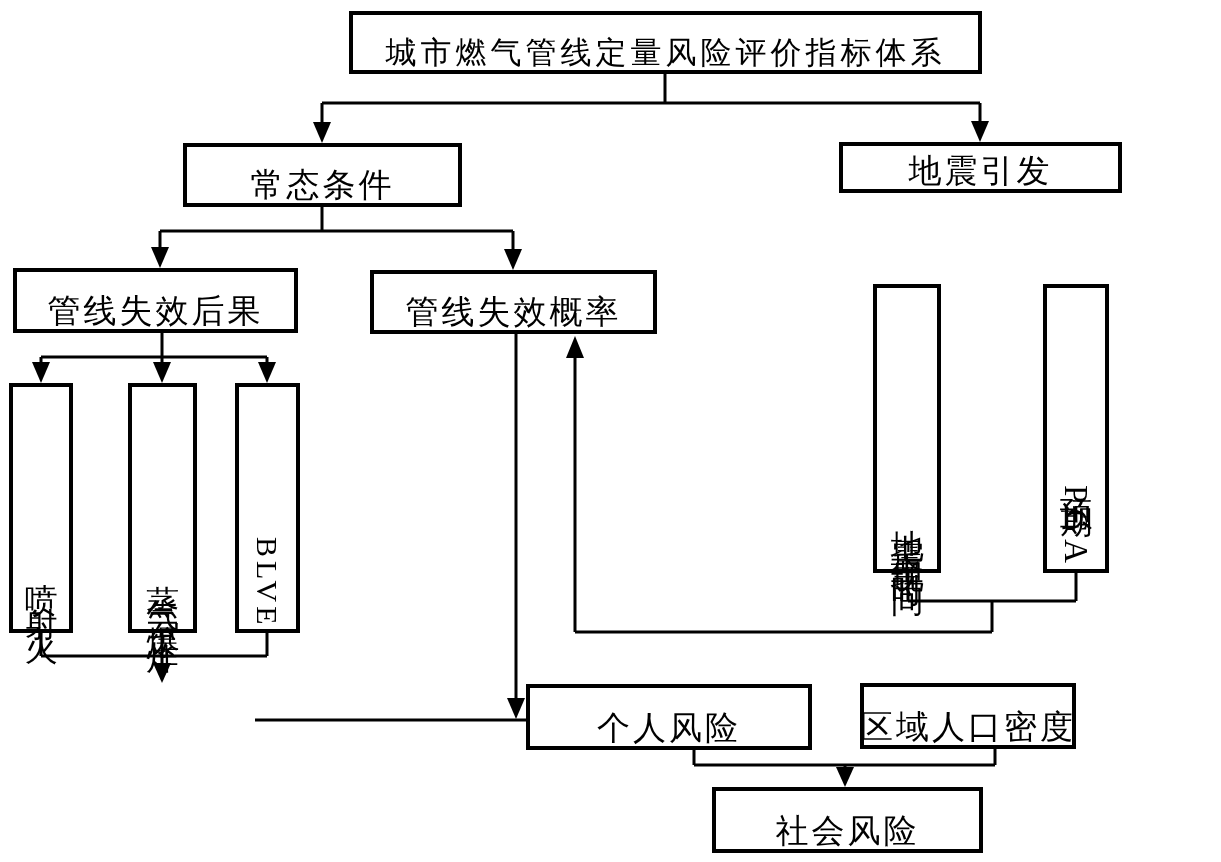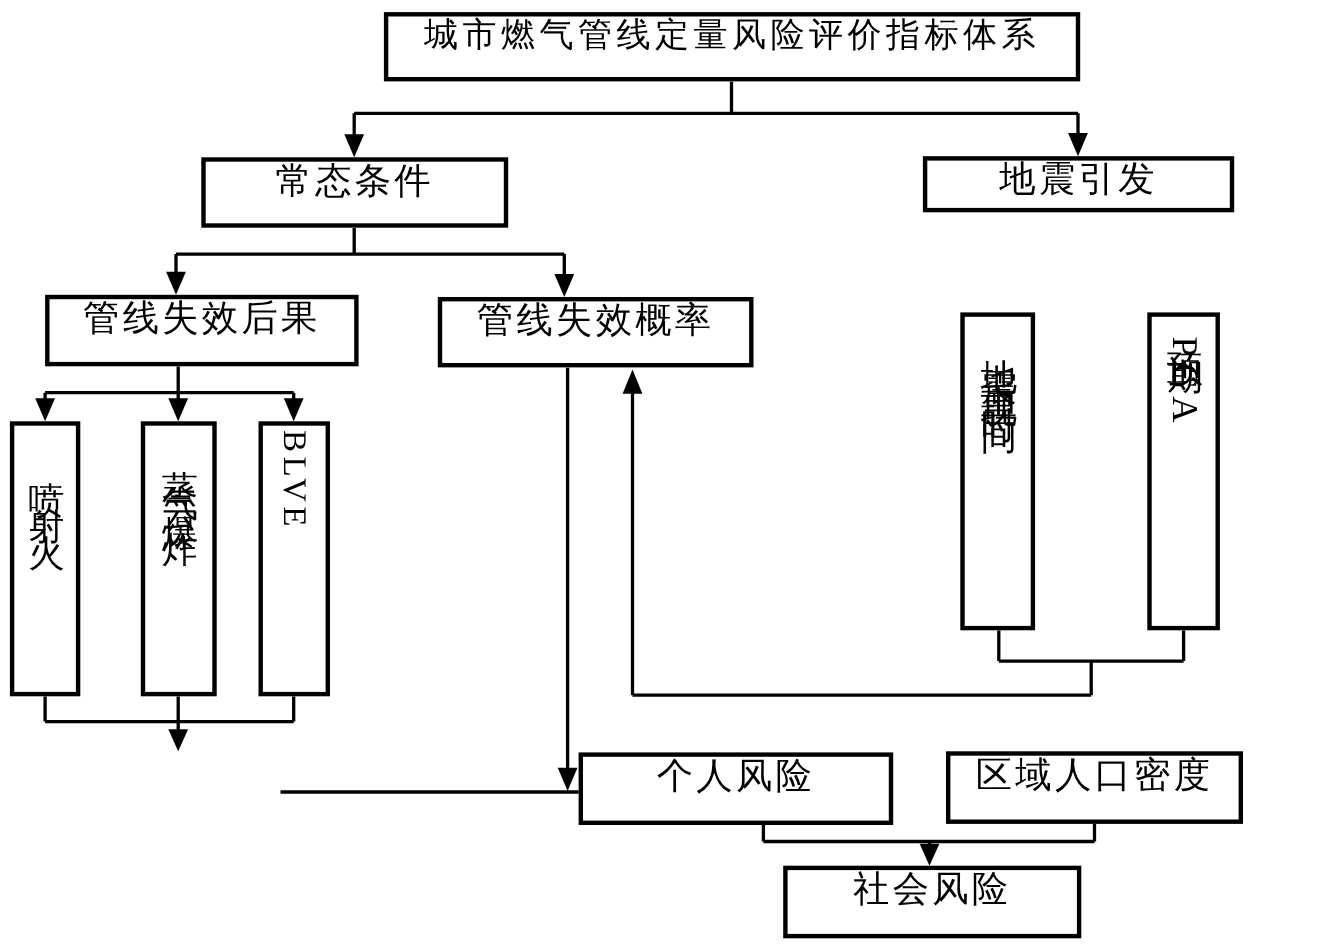--- a/index.html
+++ b/index.html
@@ -12,44 +12,44 @@
     overflow:hidden;
   }
   .wires{position:absolute;left:0;top:0;width:1221px;height:862px;}
   .wires path{stroke:#000;stroke-width:3;fill:none;}
   .wires polygon{fill:#000;stroke:none;}
   .node{
     position:absolute;
     box-sizing:border-box;
     background:#ffffff;
     border:4px solid #000;
-    display:flex;align-items:flex-start;justify-content:center;
+    display:flex;align-items:flex-end;justify-content:center;
     font-size:33px;letter-spacing:3px;
     text-align:center;line-height:1.1;
     white-space:nowrap;
   }
   .vtext{
     writing-mode:vertical-rl;
     text-orientation:mixed;
     white-space:nowrap;
   }
   
   #n-title      {left:349px;top:11px;  width:633px;height:63px; font-size:31px;letter-spacing:4px;}
   #n-normal     {left:183px;top:143px; width:279px;height:64px;}
   #n-quake      {left:839px;top:142px; width:283px;height:51px;}
-  #n-consequence{left:13px; top:268px; width:285px;height:65px;margin-left:28px;}
-  #n-probability{left:370px;top:270px; width:287px;height:64px;margin-left:28px;}
+  #n-consequence{left:13px; top:268px; width:285px;height:65px;}
+  #n-probability{left:370px;top:270px; width:287px;height:64px;}
   #n-jetfire    {left:9px;  top:383px; width:64px; height:250px;}
   #n-vce        {left:128px;top:383px; width:69px; height:250px;}
   #n-blve       {left:235px;top:383px; width:65px; height:250px;}
   #n-recurrence {left:873px;top:284px; width:68px; height:289px;}
   #n-pga        {left:1043px;top:284px;width:66px; height:289px;}
   #n-fatality   {left:15px; top:683px; width:240px;height:66px;}
   #n-individual {left:526px;top:684px; width:286px;height:66px;}
-  #n-density    {left:860px;top:683px; width:270px;height:66px;}
+  #n-density    {left:860px;top:683px; width:216px;height:66px;}
   #n-societal   {left:712px;top:787px; width:271px;height:66px;}
   
   #n-jetfire .vtext   {letter-spacing:24px;text-indent:24px;}
   #n-vce .vtext       {letter-spacing:14px;text-indent:14px;}
   #n-blve .vtext      {font-size:30px;letter-spacing:4px;text-indent:4px;}
   #n-recurrence .vtext{letter-spacing:11px;text-indent:11px;}
   #n-pga .vtext       {letter-spacing:6px;text-indent:6px;}
 </style>
 </head>
 <body>

